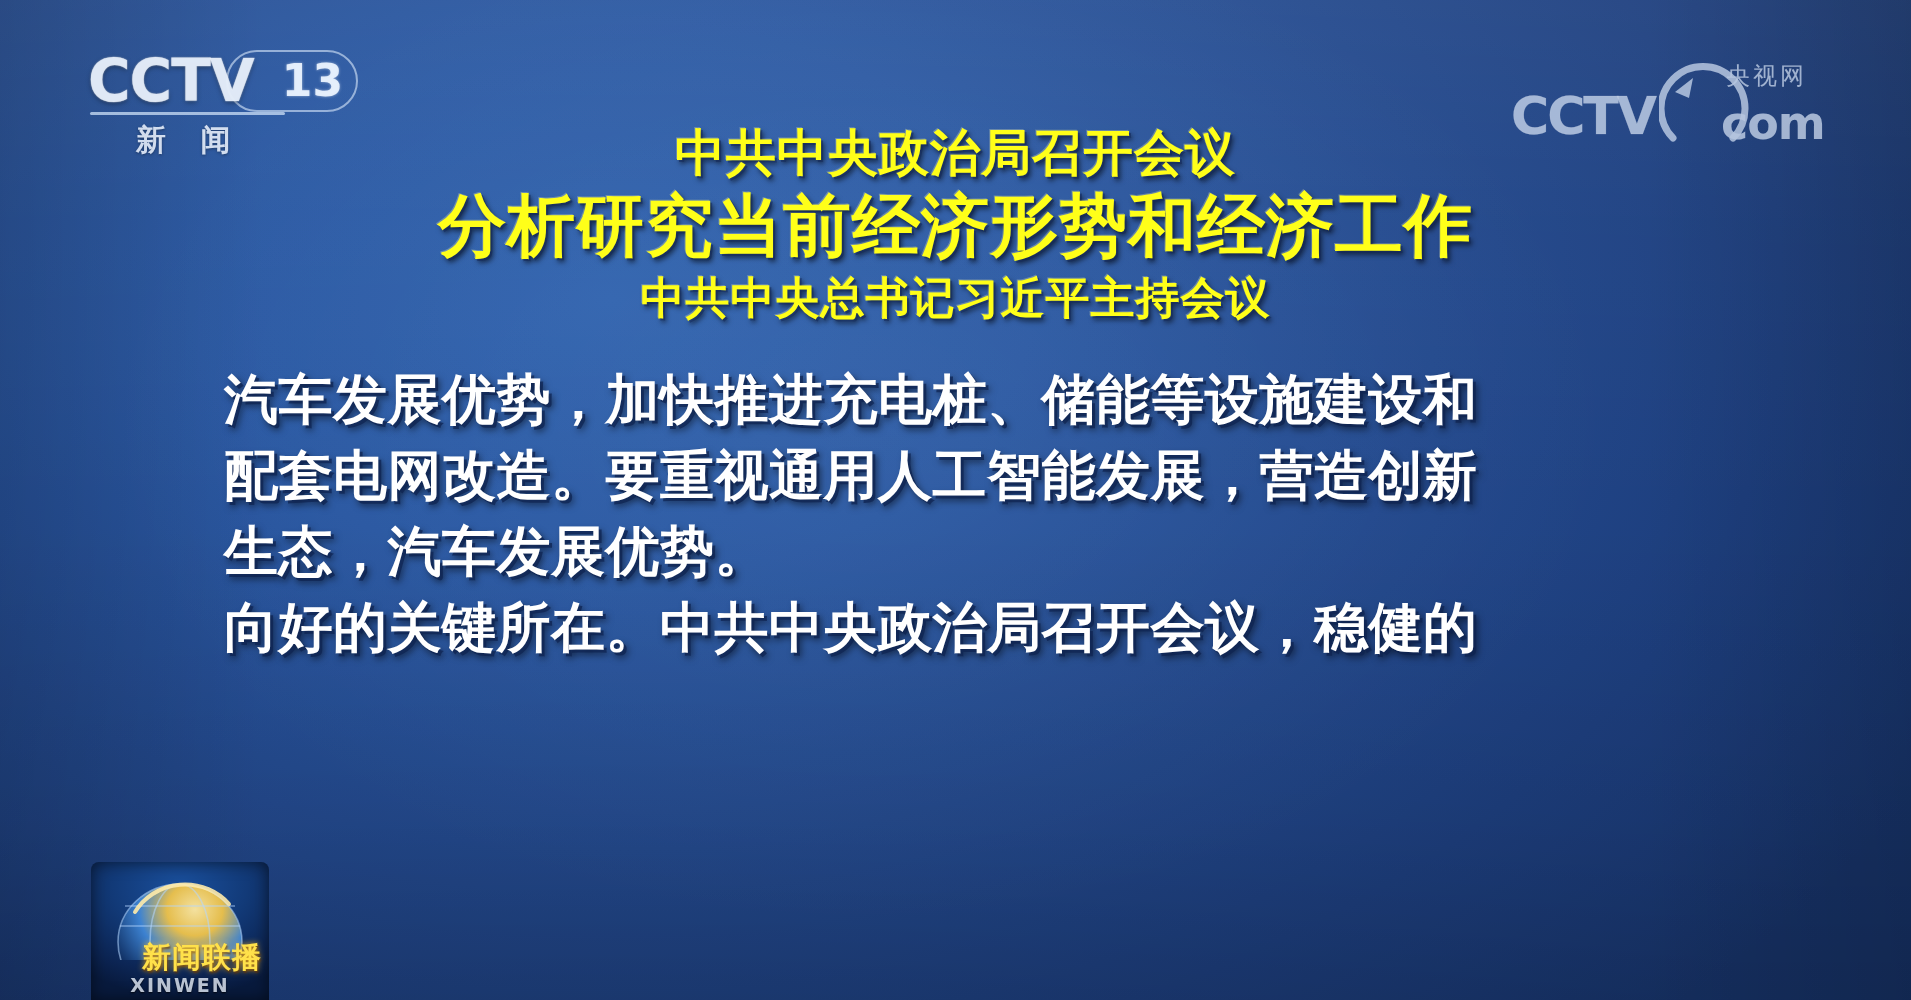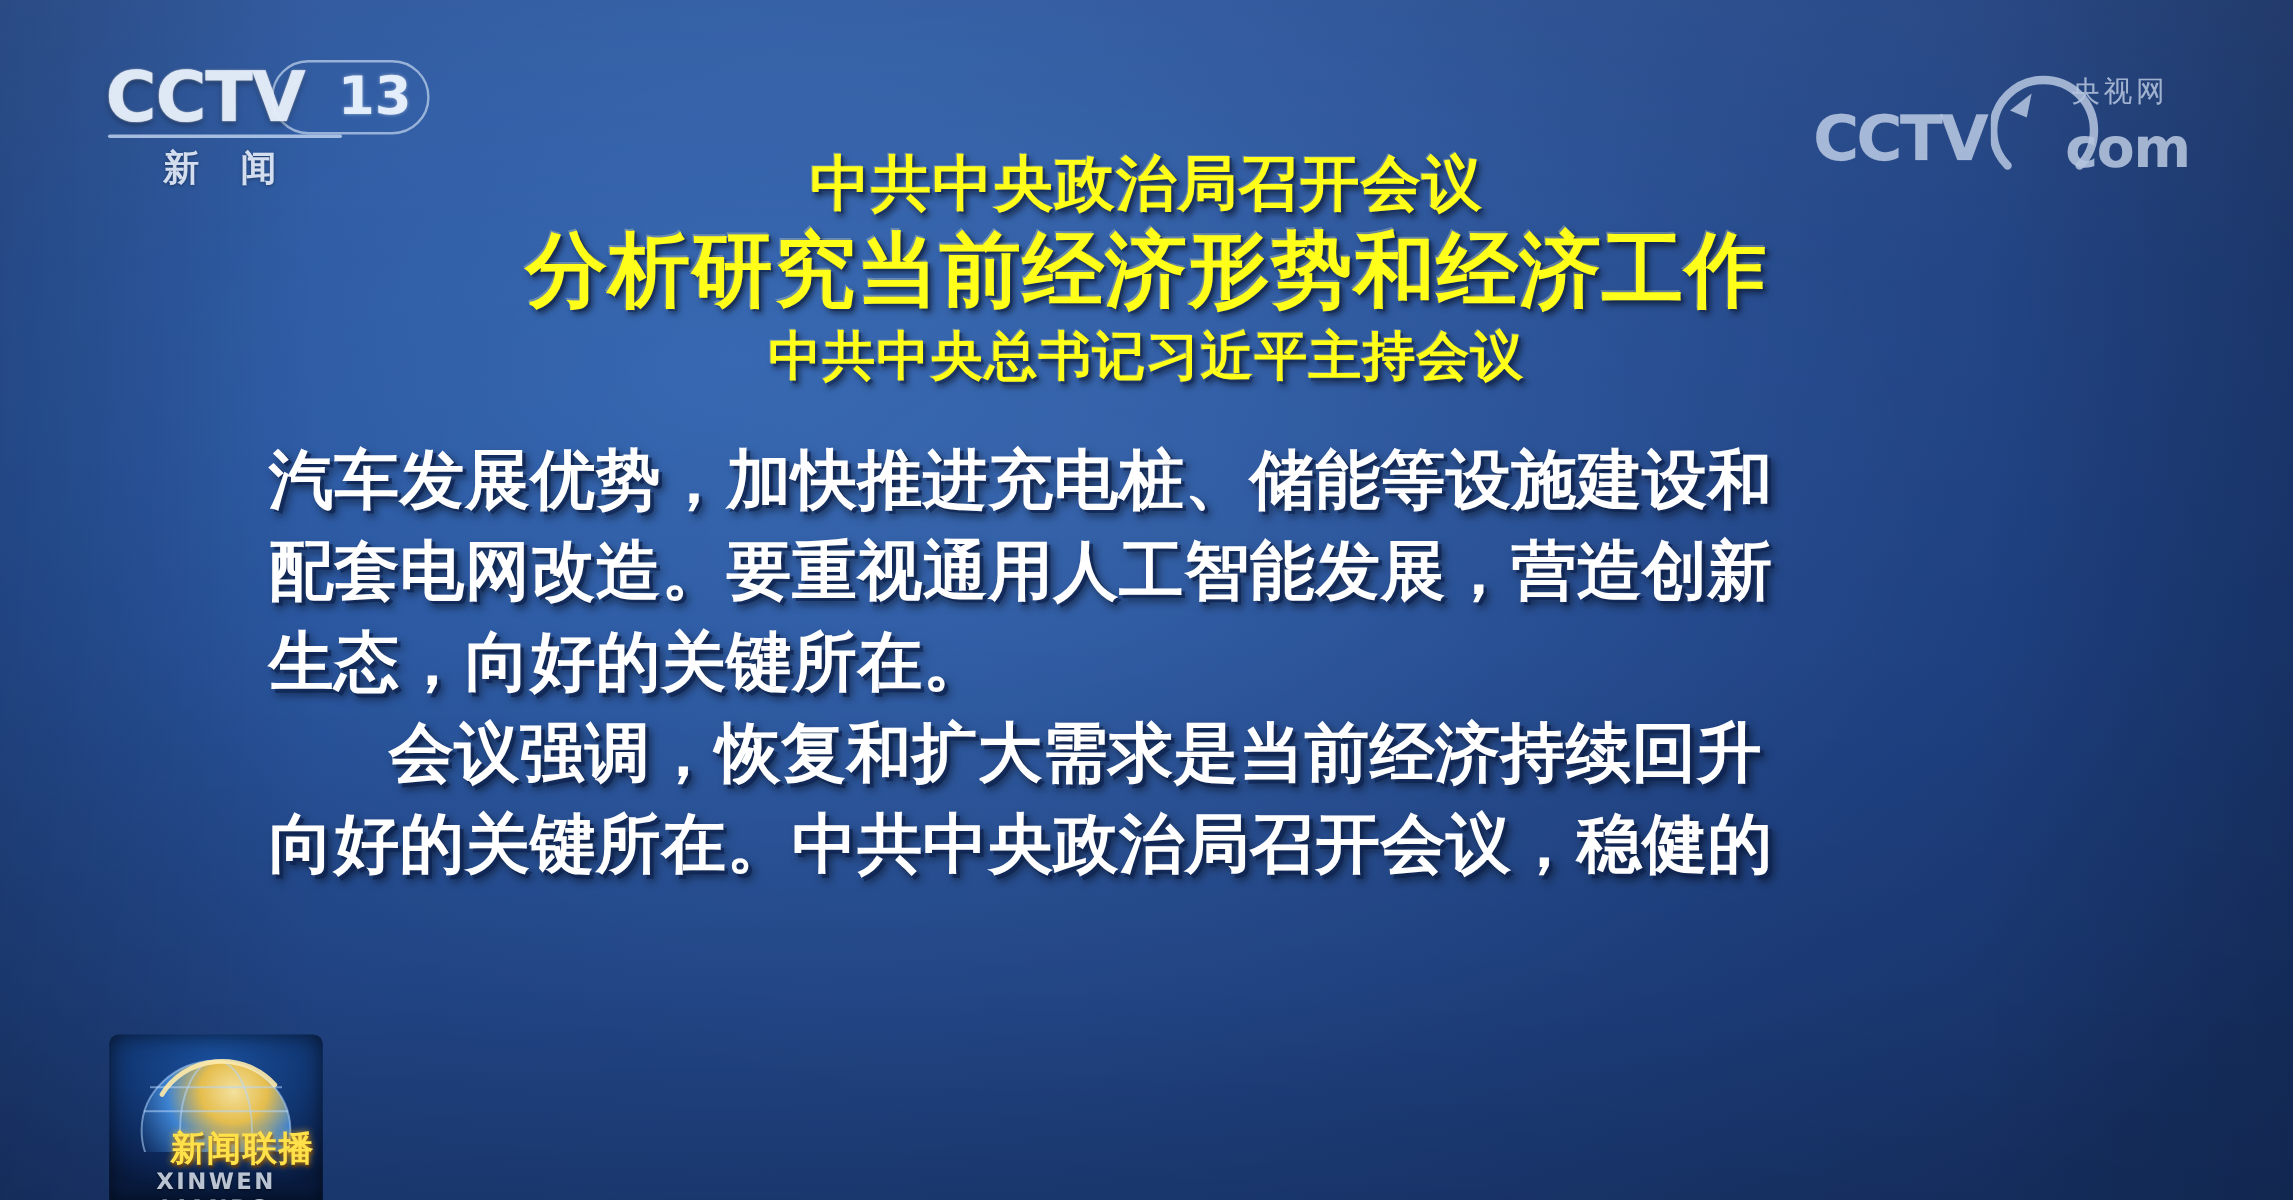--- a/index.html
+++ b/index.html
@@ -291,22 +291,21 @@
 
   <div class="headline">
     <div class="hl-line hl-1">中共中央政治局召开会议</div>
     <div class="hl-line hl-2">分析研究当前经济形势和经济工作</div>
     <div class="hl-line hl-3">中共中央总书记习近平主持会议</div>
   </div>
 
   <div class="body-text">
     <div class="bt-line">汽车发展优势，加快推进充电桩、储能等设施建设和</div>
     <div class="bt-line">配套电网改造。要重视通用人工智能发展，营造创新</div>
-    <div class="bt-line">生态，向好的关键所在。</div>
-    <div class="bt-line bt-indent">会议强调，恢复和扩大需求是当前经济持续回升</div>
+    <div class="bt-line">生态，汽车发展优势。</div>
     <div class="bt-line">向好的关键所在。中共中央政治局召开会议，稳健的</div>
   </div>
 
   <div class="nb-bug">
     <svg class="nb-globe" viewBox="0 0 150 92">
       <defs>
         <radialGradient id="gl" cx="62%" cy="22%" r="75%">
           <stop offset="0%" stop-color="#ffe9a0"></stop>
           <stop offset="30%" stop-color="#f0c44a"></stop>
           <stop offset="60%" stop-color="#3f86d6"></stop>

